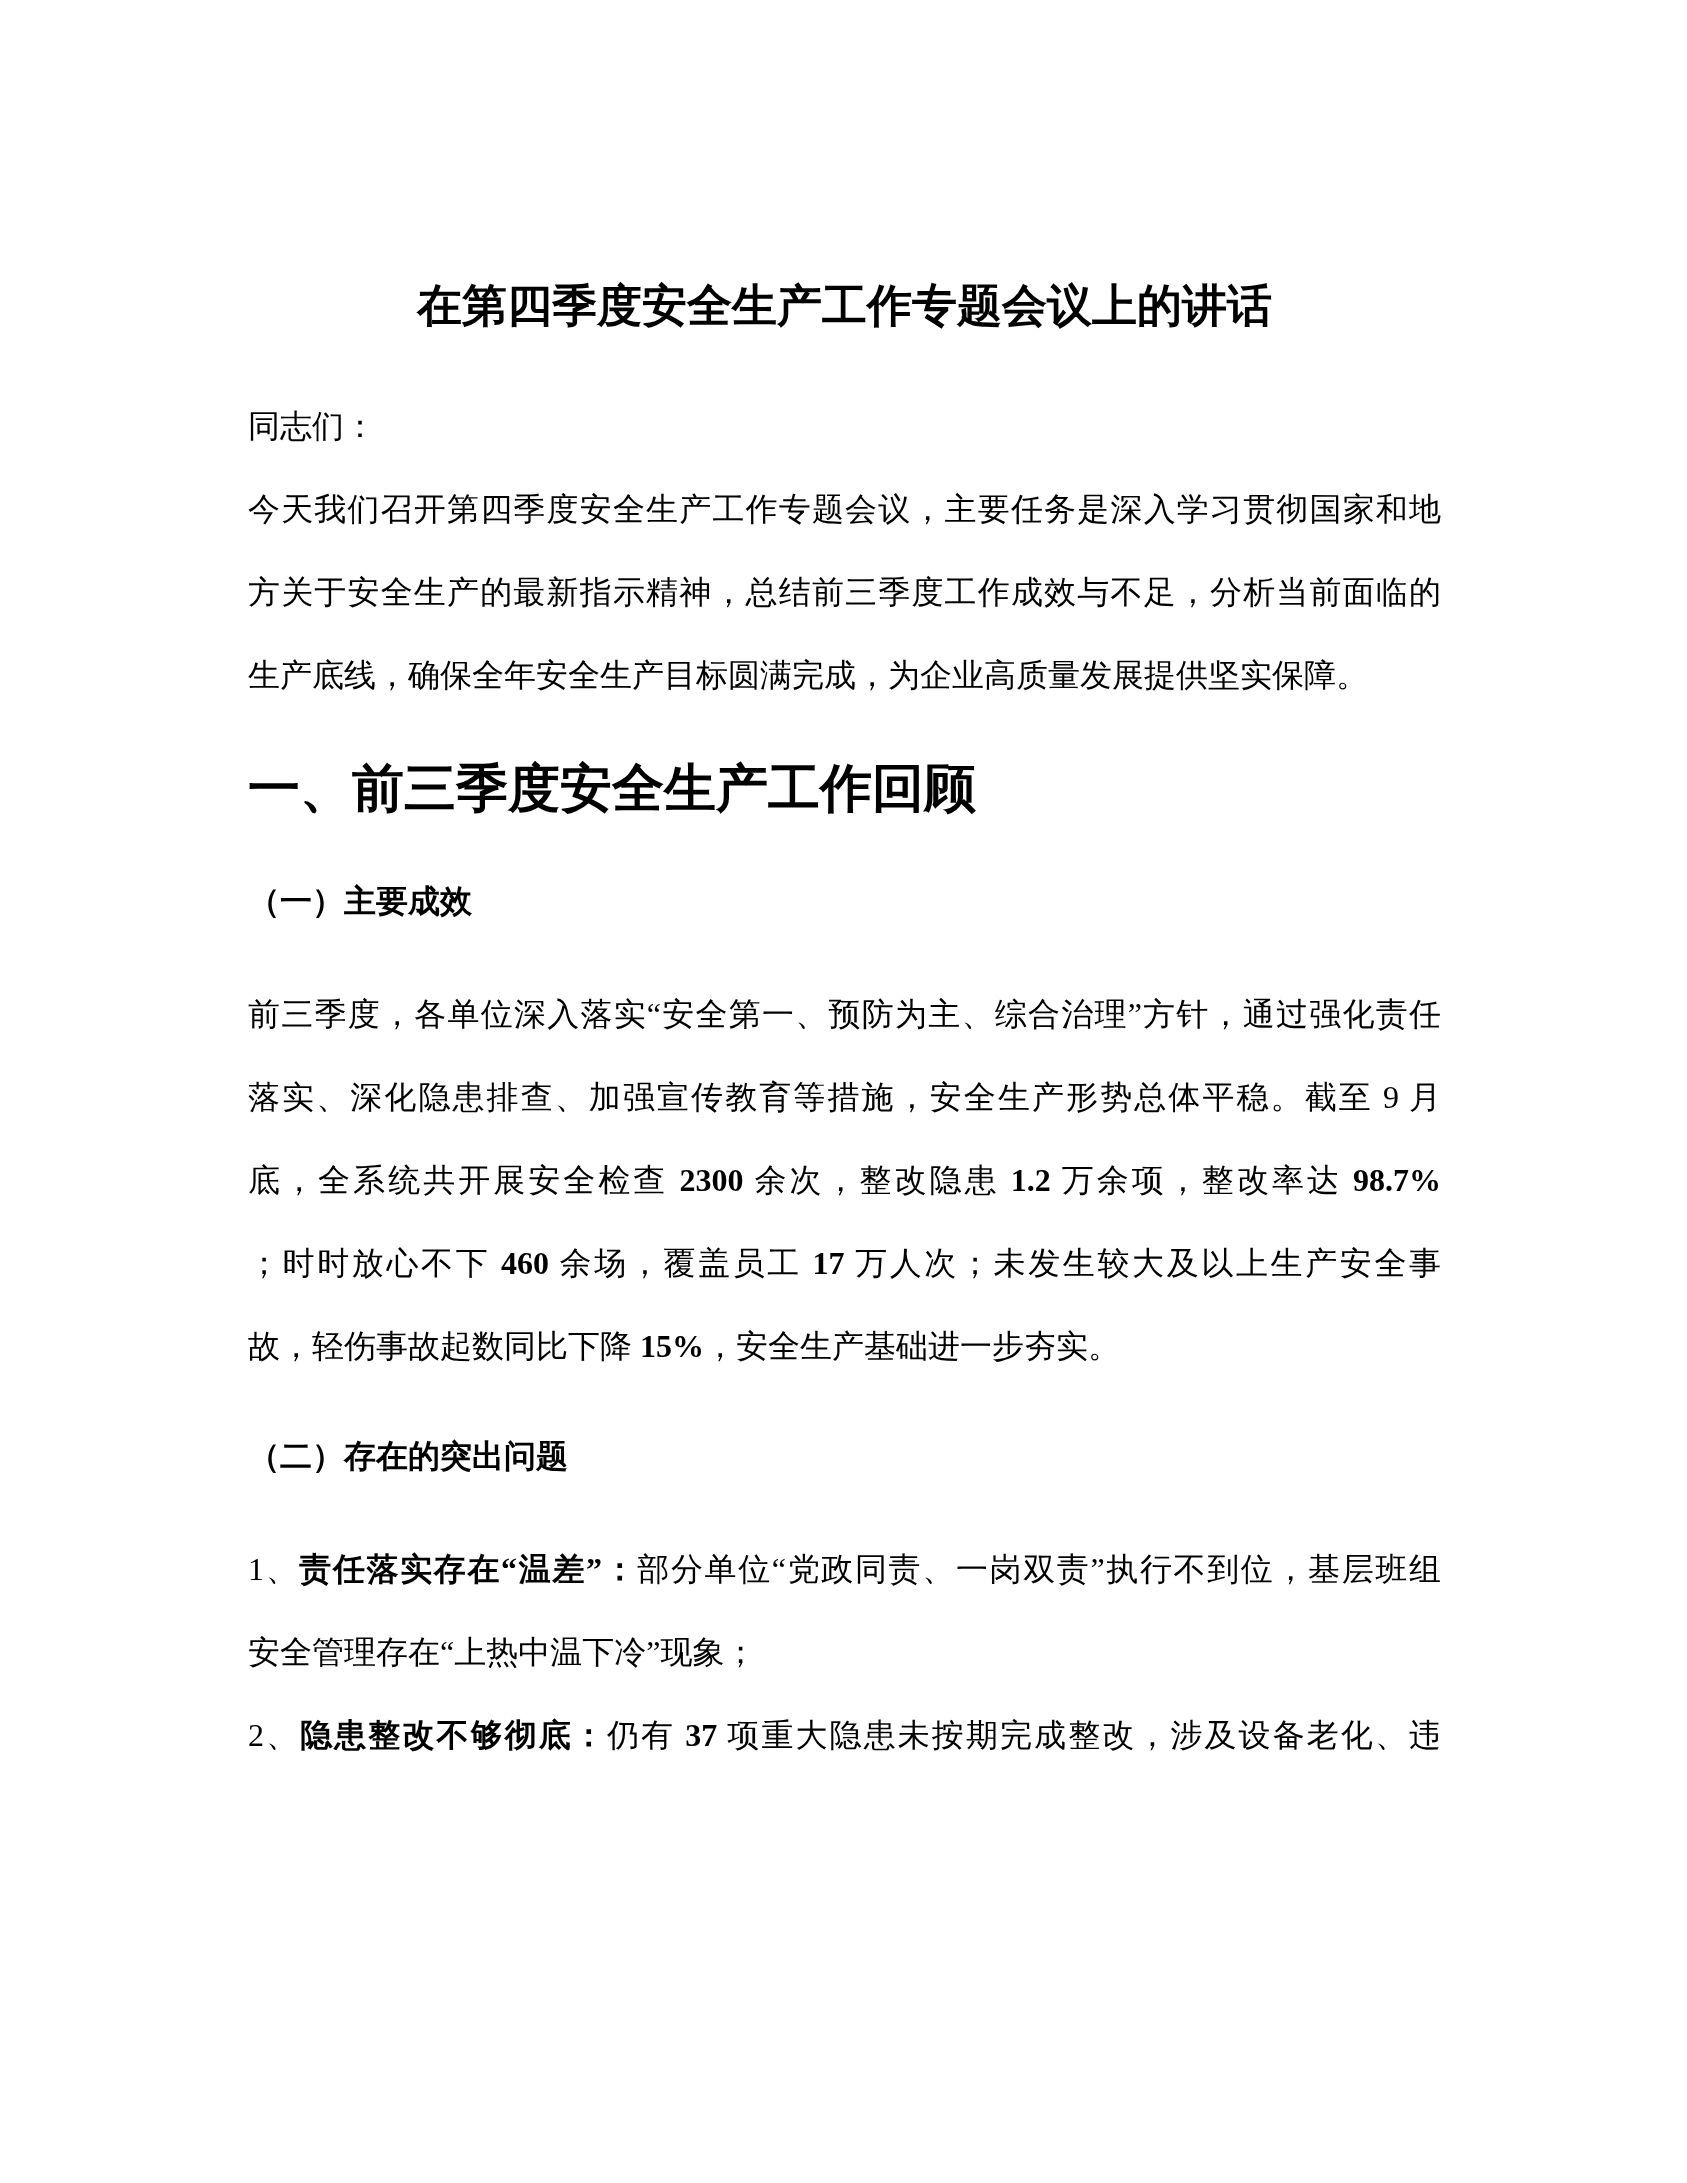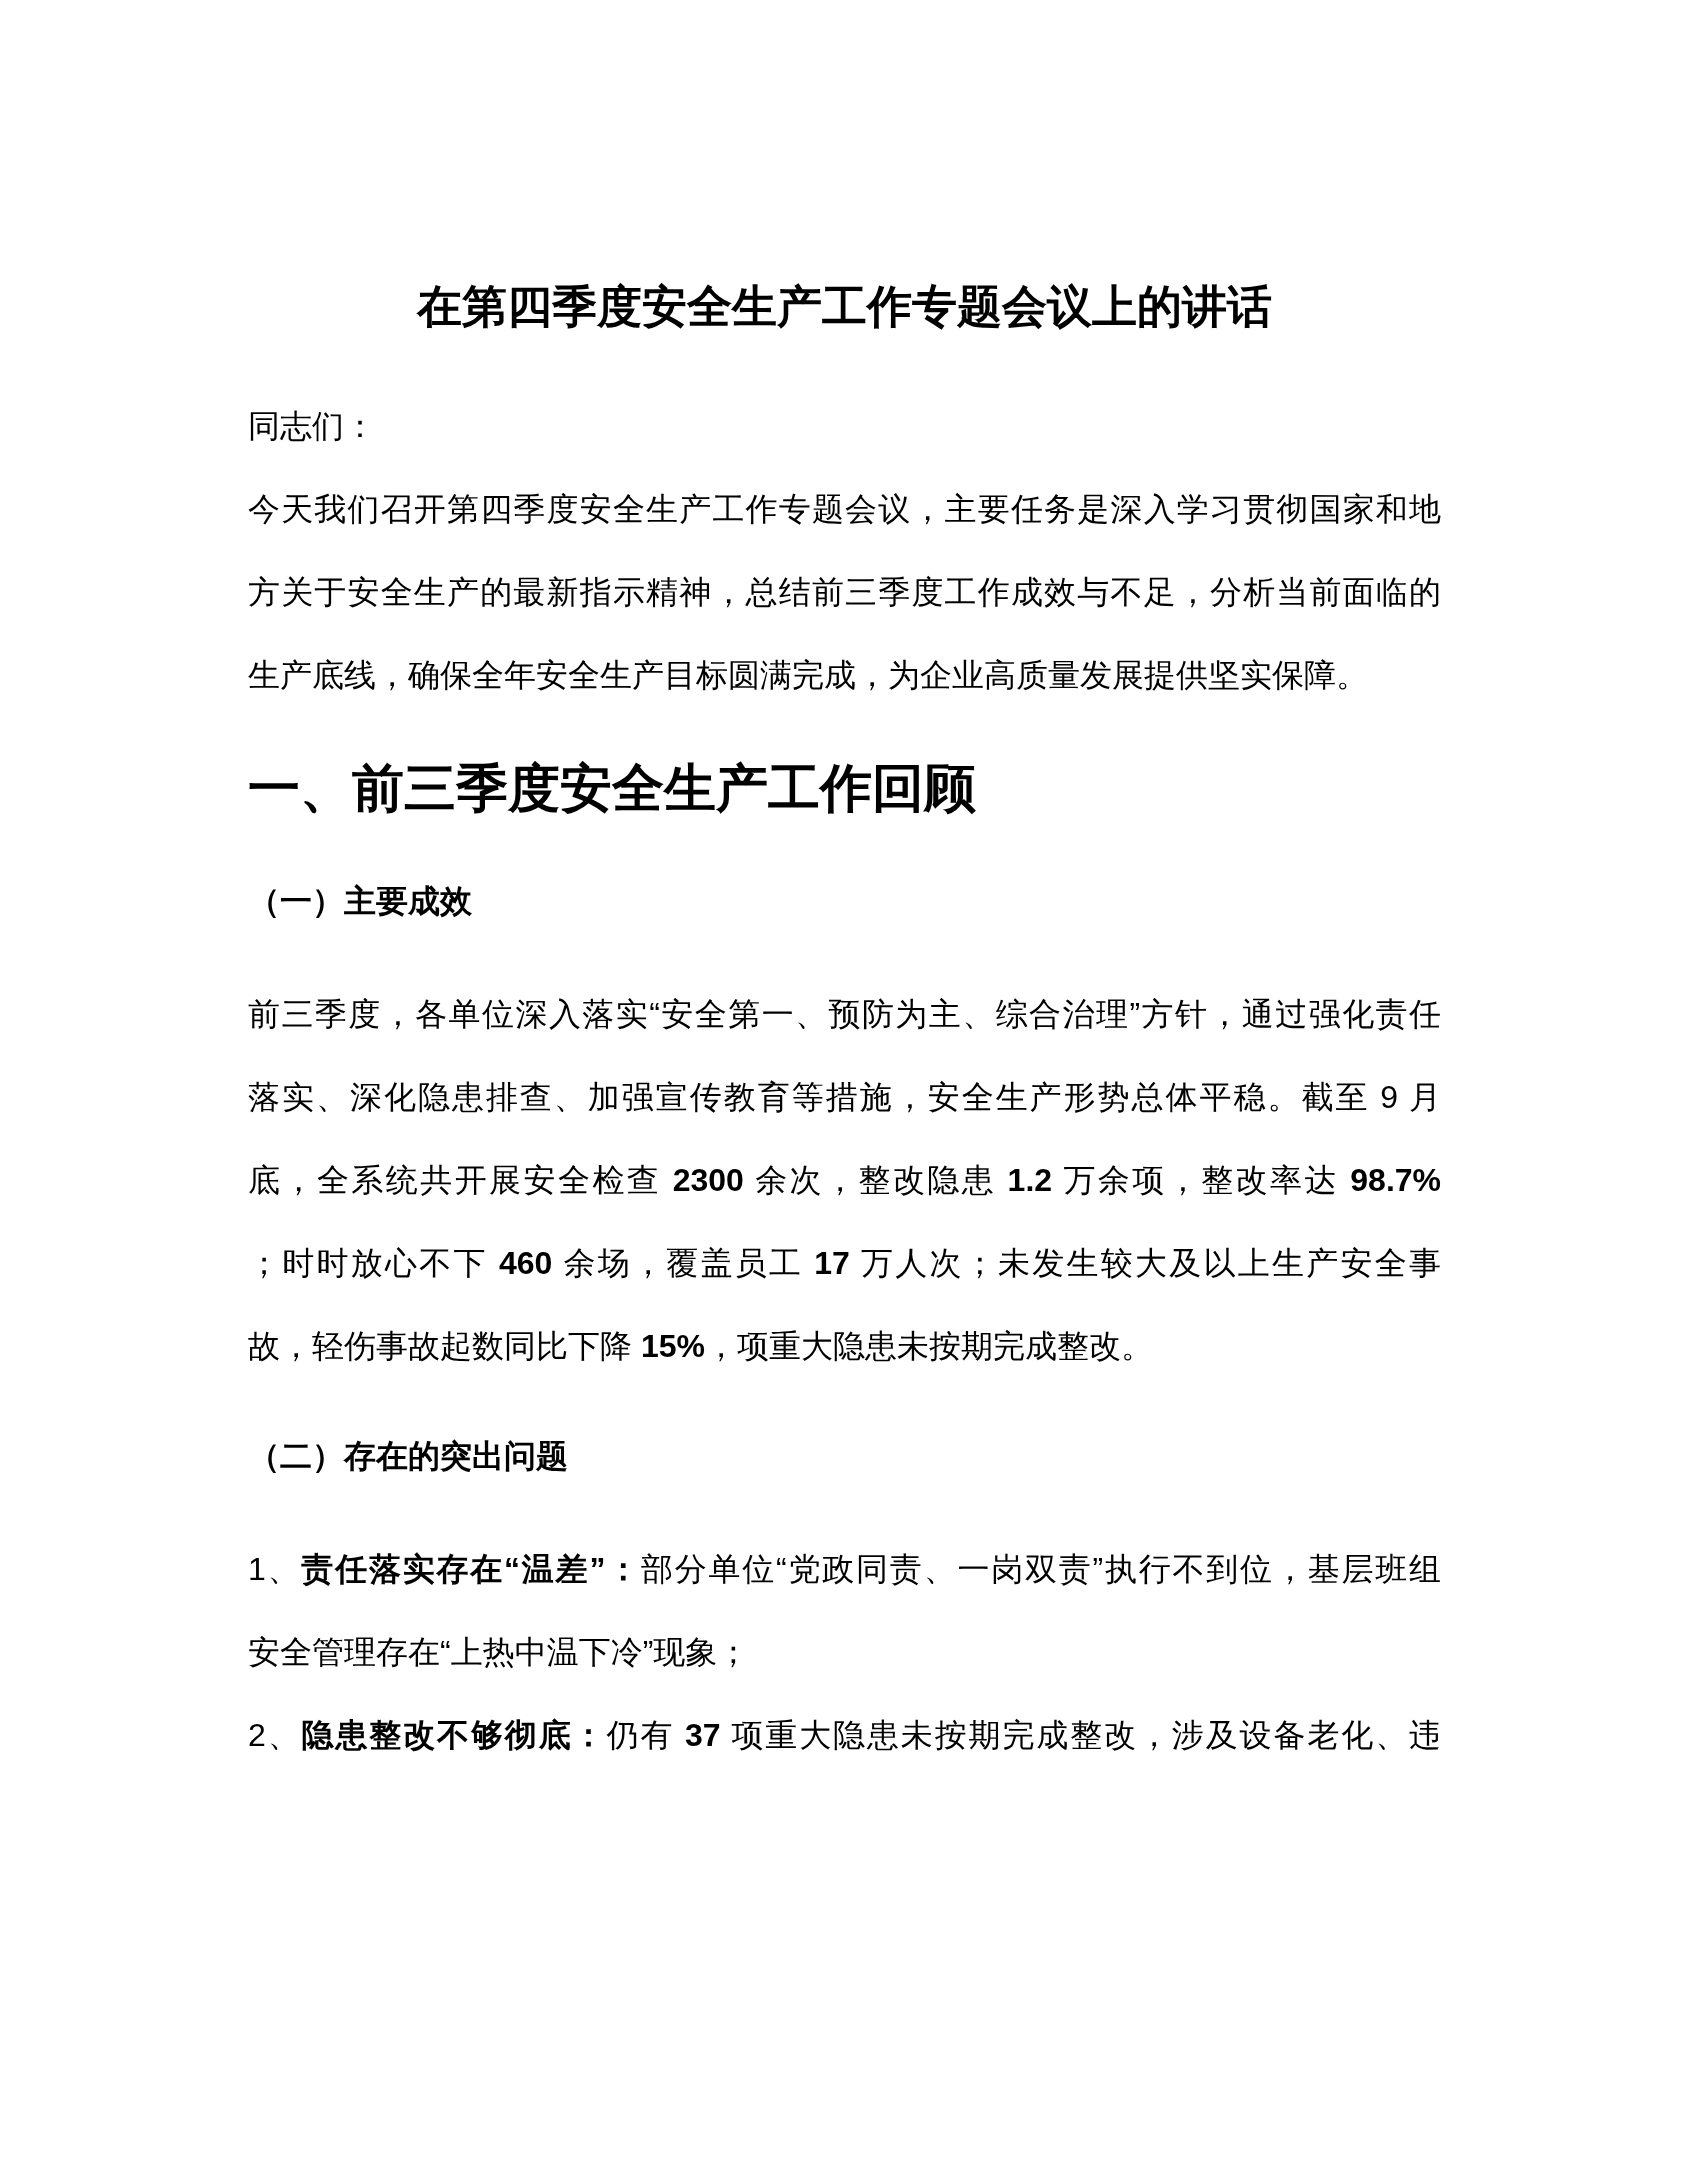--- a/index.html
+++ b/index.html
@@ -6,21 +6,21 @@
     margin: 0;
     padding: 0;
     background: #ffffff;
   }
   .page {
     position: relative;
     width: 1687px;
     height: 2068px;
     background: #ffffff;
     overflow: hidden;
-    font-family: Liberation Sans, sans-serif;
+    font-family: Liberation Serif, serif;
     color: #000000;
   }
   .content {
     padding: 270px 246px 0 248px; 
   }
   .doc-title {
     margin: 0 0 42px 0;
     font-size: 45px;
     line-height: 73px;
     font-weight: 700;
@@ -73,21 +73,21 @@
           <div class="line final"><span class="run bold">一、前三季度安全生产工作回顾</span></div>
         </div>
         <div class="block heading2">
           <div class="line final"><span class="run bold">（一）主要成效</span></div>
         </div>
         <div class="block paragraph">
           <div class="line"><span class="run">前三季度，各单位深入落实“安全第一、预防为主、综合治理”方针，通过强化责任</span></div>
           <div class="line"><span class="run">落实、深化隐患排查、加强宣传教育等措施，安全生产形势总体平稳。截至 9 月</span></div>
           <div class="line"><span class="run">底，全系统共开展安全检查 </span><span class="run bold">2300</span><span class="run"> 余次，整改隐患 </span><span class="run bold">1.2</span><span class="run"> 万余项，整改率达 </span><span class="run bold">98.7%</span></div>
           <div class="line"><span class="run">；时时放心不下 </span><span class="run bold">460</span><span class="run"> 余场，覆盖员工 </span><span class="run bold">17</span><span class="run"> 万人次；未发生较大及以上生产安全事</span></div>
-          <div class="line final"><span class="run">故，轻伤事故起数同比下降 </span><span class="run bold">15%</span><span class="run">，项重大隐患未按期完成整改。</span></div>
+          <div class="line final"><span class="run">故，轻伤事故起数同比下降 </span><span class="run bold">15%</span><span class="run">，安全生产基础进一步夯实。</span></div>
         </div>
         <div class="block heading2">
           <div class="line final"><span class="run bold">（二）存在的突出问题</span></div>
         </div>
         <div class="block paragraph">
           <div class="line"><span class="run">1、</span><span class="run bold">责任落实存在“温差”：</span><span class="run">部分单位“党政同责、一岗双责”执行不到位，基层班组</span></div>
           <div class="line final"><span class="run">安全管理存在“上热中温下冷”现象；</span></div>
         </div>
         <div class="block paragraph">
           <div class="line"><span class="run">2、</span><span class="run bold">隐患整改不够彻底：</span><span class="run">仍有 </span><span class="run bold">37</span><span class="run"> 项重大隐患未按期完成整改，涉及设备老化、违</span></div>

